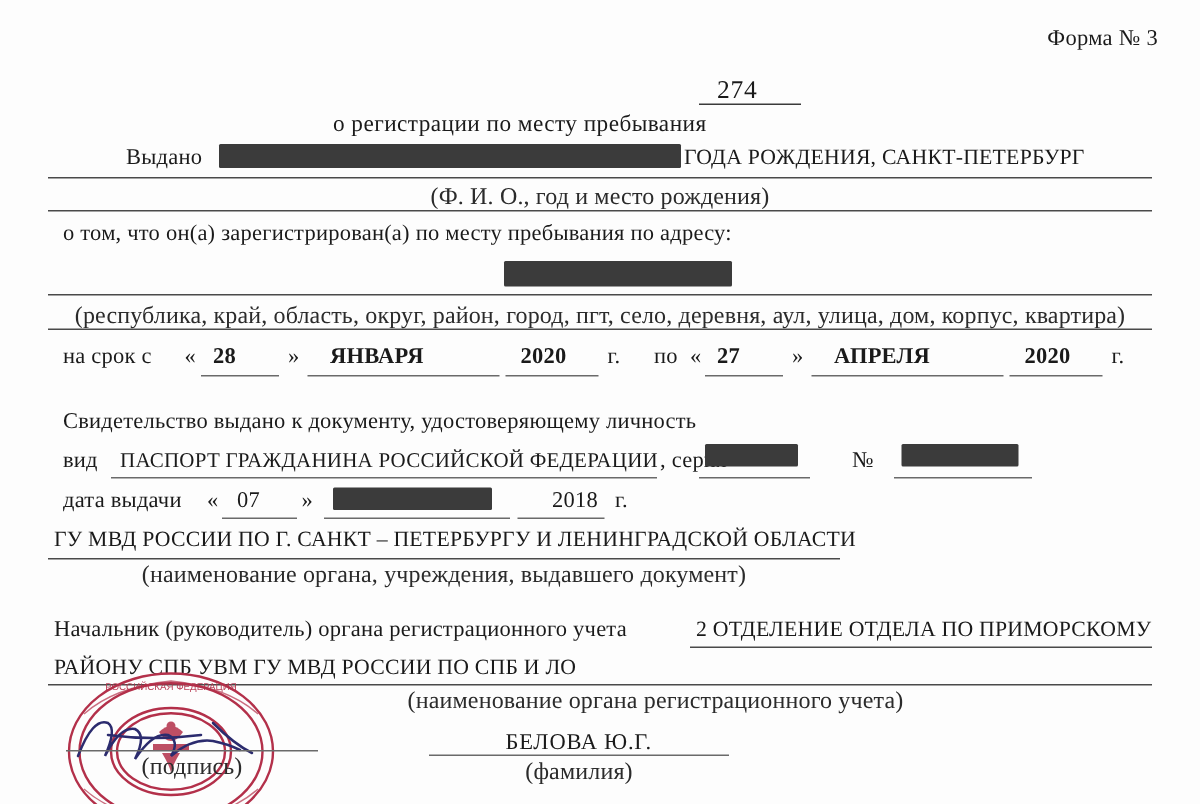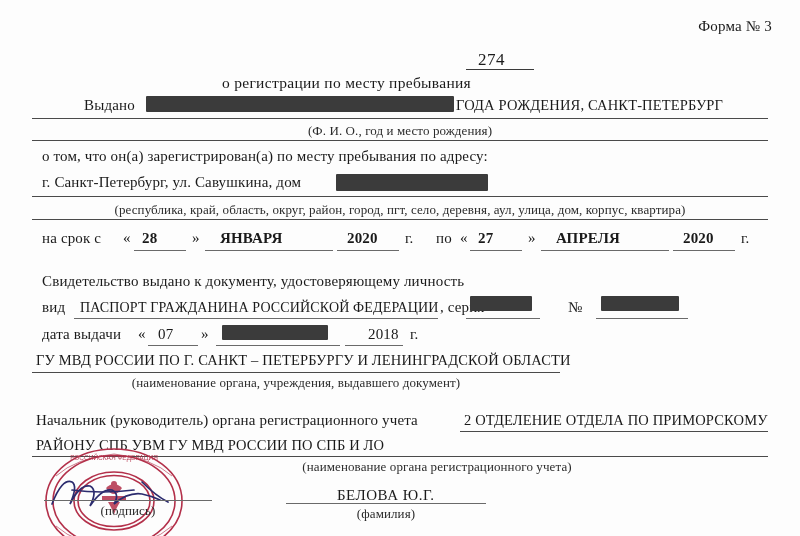--- a/index.html
+++ b/index.html
@@ -64,21 +64,21 @@
 
   
   .lbl {
     position: absolute;
     font-size: 15px;
     letter-spacing: 0.15px;
     white-space: nowrap;
   }
   .lbl-sm {
     position: absolute;
-    font-size: 13px;
+    font-size: 16px;
     letter-spacing: 0.1px;
     color: #2b2b2b;
     white-space: nowrap;
     text-align: center;
   }
 
   
   .line {
     position: absolute;
     border-bottom: 1px solid #4a4a4a;
@@ -137,21 +137,20 @@
   <div class="subtitle">о регистрации по месту пребывания</div>
 
   <div class="lbl" style="top:97px; left:84px;">Выдано</div>
   <div class="redact" style="left:146px; top:96px; width:308px; height:16px;"></div>
   <div class="lbl" style="top:97px; left:456px; font-size:14.5px;">ГОДА РОЖДЕНИЯ, САНКТ-ПЕТЕРБУРГ</div>
   <div class="line" style="left:32px; top:118px; width:736px;"></div>
   <div class="lbl-sm" style="top:123px; left:0; width:800px;">(Ф. И. О., год и место рождения)</div>
   <div class="line" style="left:32px; top:140px; width:736px;"></div>
 
   <div class="lbl" style="top:148px; left:42px;">о том, что он(а) зарегистрирован(а) по месту пребывания по адресу:</div>
-  <div class="lbl" style="top:174px; left:42px;">г. Санкт-Петербург, ул. Савушкина, дом</div>
   <div class="redact" style="left:336px; top:174px; width:152px; height:17px;"></div>
   <div class="line" style="left:32px; top:196px; width:736px;"></div>
   <div class="lbl-sm" style="top:202px; left:0; width:800px;">(республика, край, область, округ, район, город, пгт, село, деревня, аул, улица, дом, корпус, квартира)</div>
   <div class="line" style="left:32px; top:219px; width:736px;"></div>
 
   <div class="lbl" style="top:230px; left:42px;">на срок с</div>
   <div class="q" style="top:230px; left:123px;">«</div>
   <div class="lbl bold" style="top:230px; left:142px;">28</div>
   <div class="line-thin" style="left:134px; top:250px; width:52px;"></div>
   <div class="q" style="top:230px; left:192px;">»</div>

